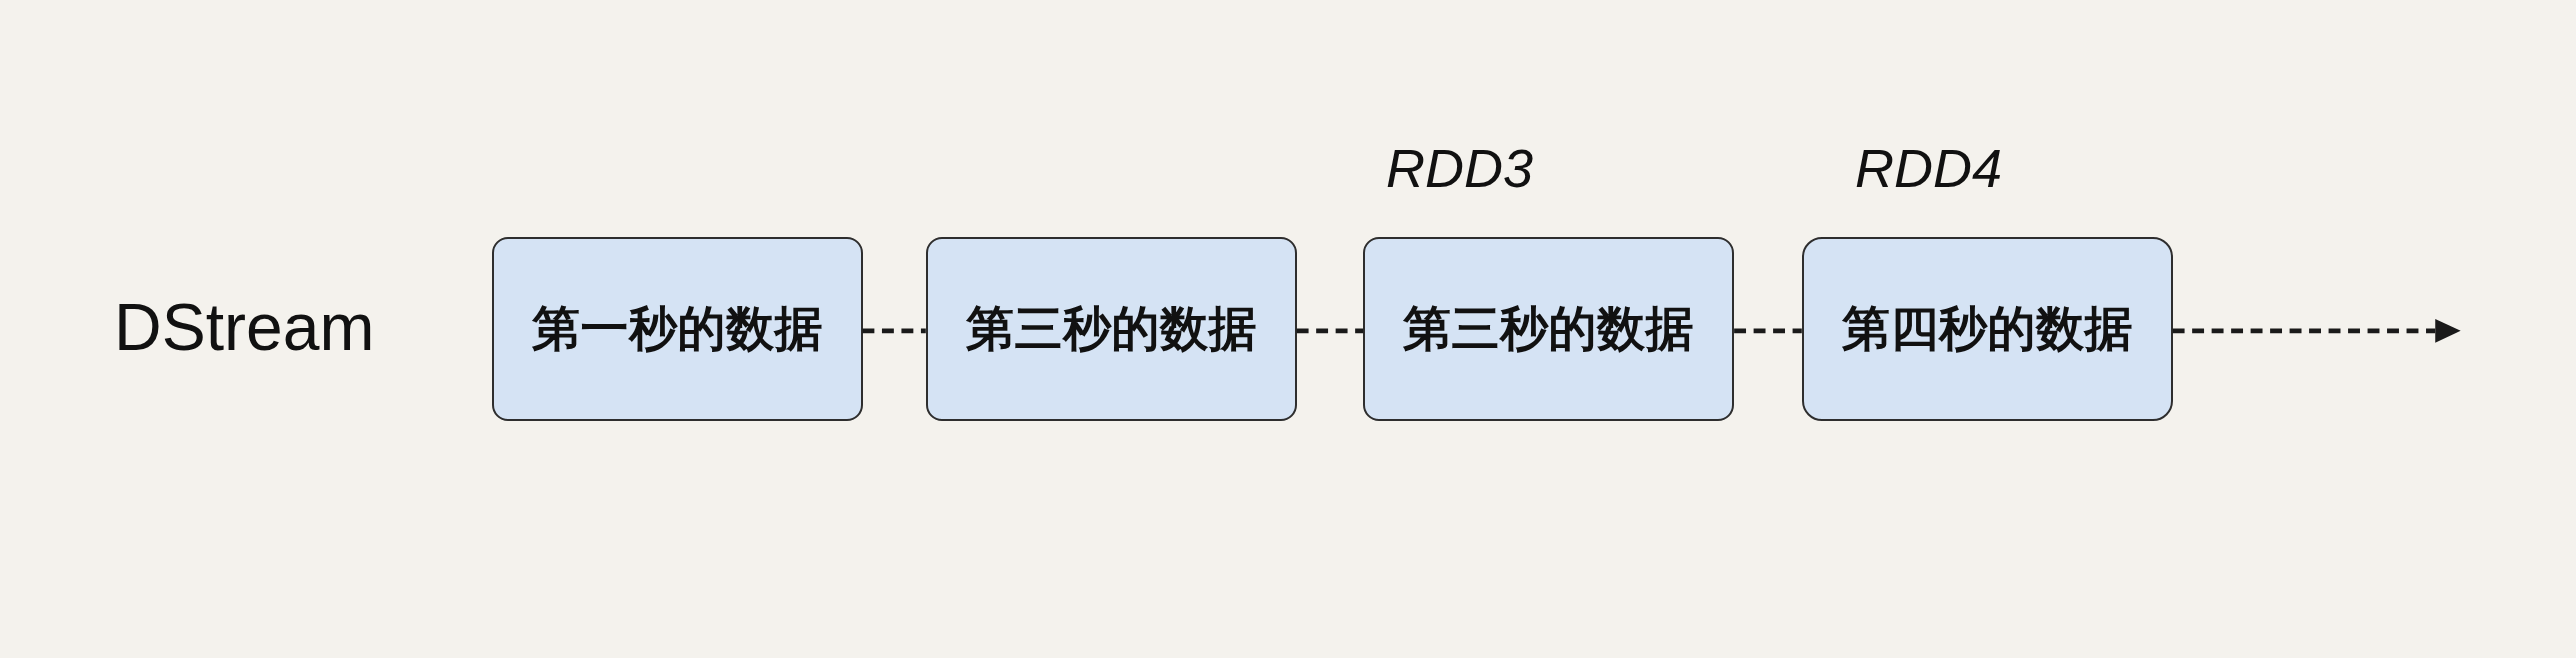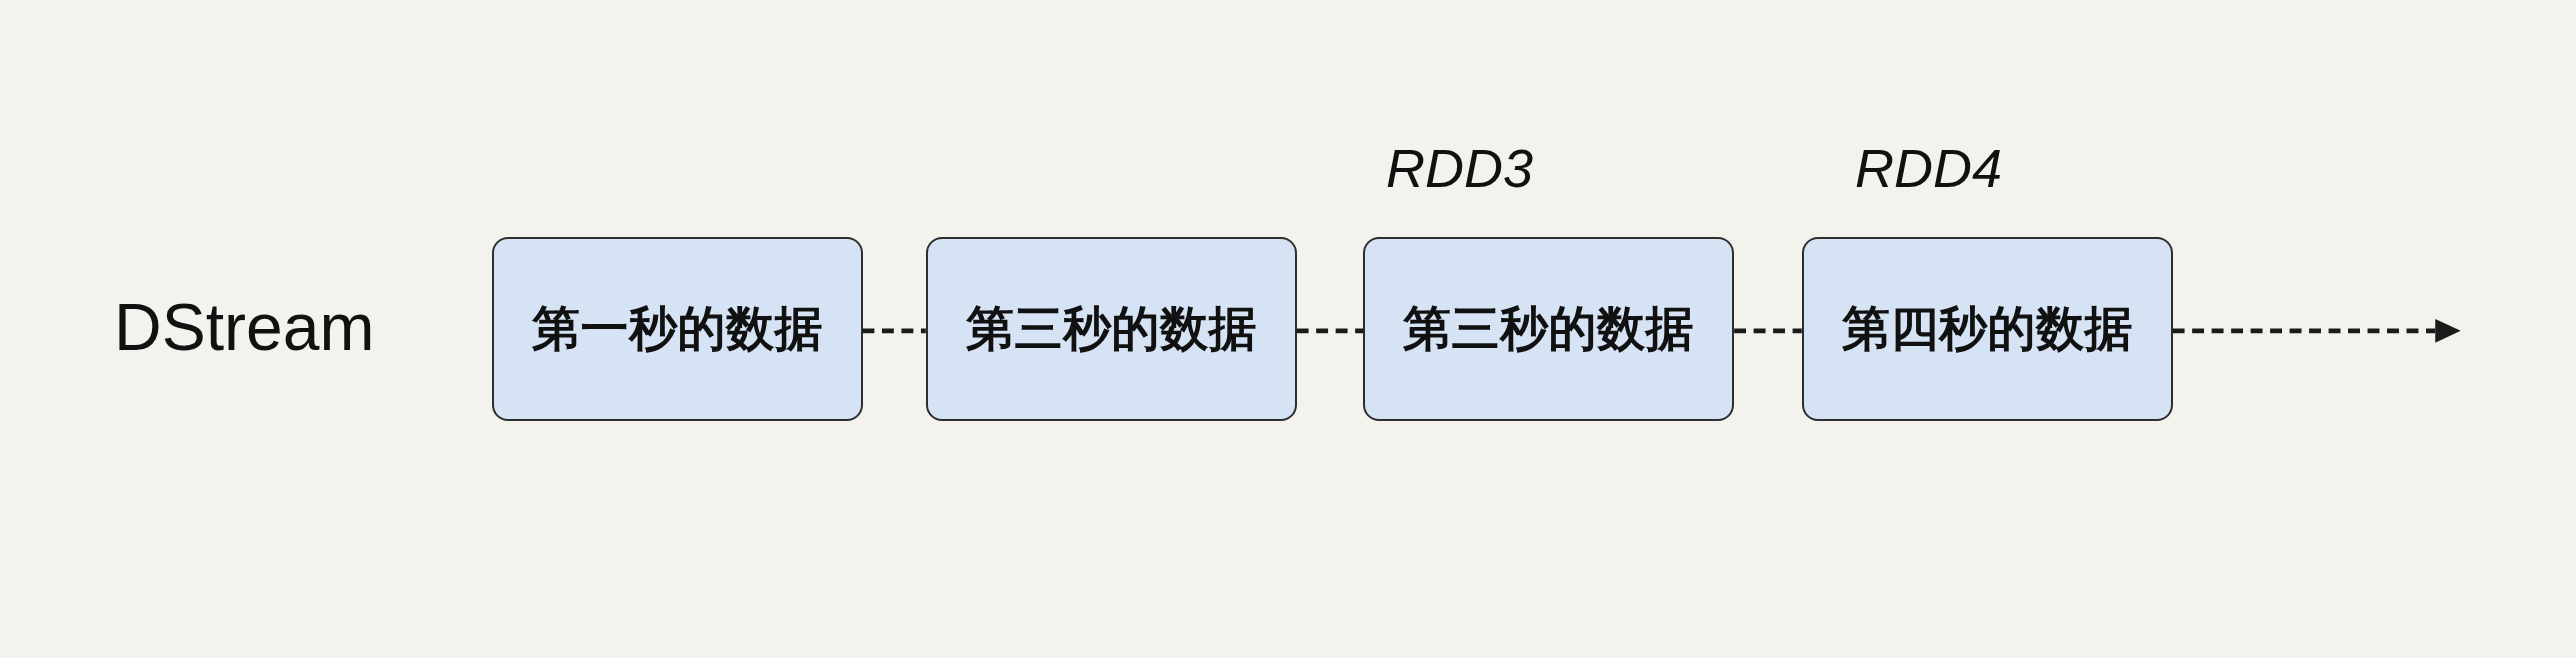--- a/index.html
+++ b/index.html
@@ -49,21 +49,21 @@
     background:var(--box-fill);
     border:2.7px solid var(--box-border);
     border-radius:16px;
     display:flex;
     align-items:center;
     justify-content:center;
   }
   .rdd-box.n1{left:492px;}
   .rdd-box.n2{left:926px;}
   .rdd-box.n3{left:1363px;}
-  .rdd-box.n4{left:1802px;}
+  .rdd-box.n4{left:1802px;border-radius:20px;}
   .rdd-box .box-text{
     font-size:48px;
     font-weight:bold;
     letter-spacing:0.5px;
     white-space:nowrap;
   }
   svg.connector-layer{
     position:absolute;
     left:0;top:0;
     width:2576px;height:659px;

